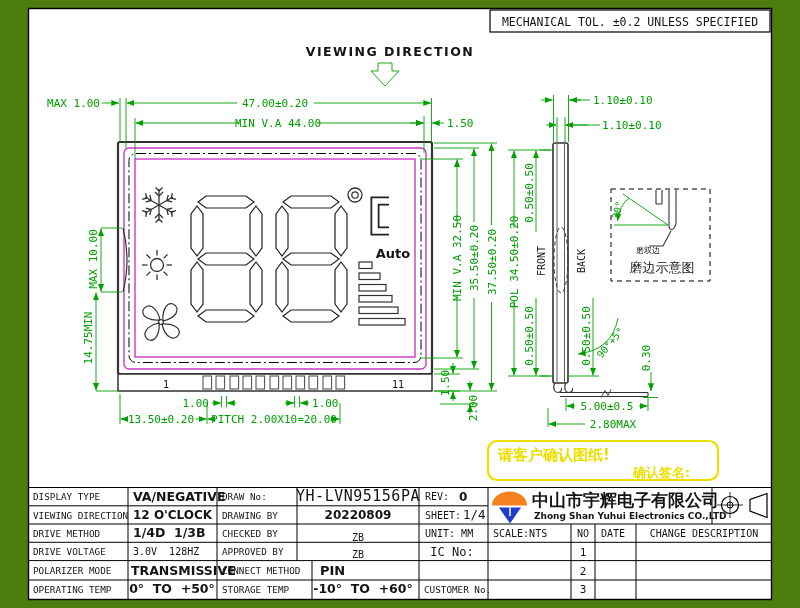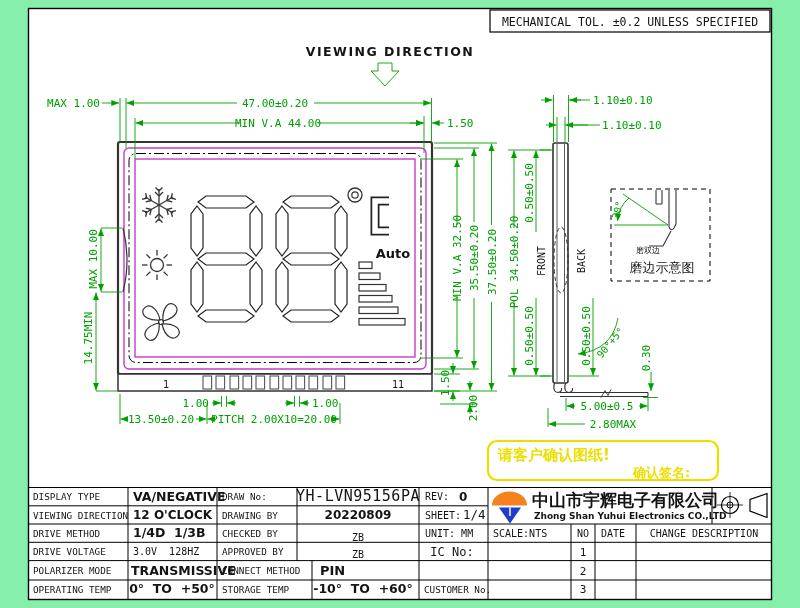--- a/index.html
+++ b/index.html
@@ -1,16 +1,16 @@
 <!DOCTYPE html>
 <html><head>
 <meta charset="utf-8">
 <style>
   html,body{margin:0;padding:0;background:#fff;}
-  #sheet{position:relative;width:800px;height:608px;background:#86efac;overflow:hidden;}
+  #sheet{position:relative;width:800px;height:608px;background:#4d7c0f;overflow:hidden;}
   svg{position:absolute;left:0;top:0;}
   svg text{font-family:"DejaVu Sans Mono","Liberation Mono",monospace;fill:#141414;}
   .dim{fill:#00a000;font-size:11px;}
   .dims{fill:#00a000;font-size:10px;}
   .g{stroke:#00a000;stroke-width:0.9;fill:none;}
   .k{stroke:#333;fill:none;}
   .grid{stroke:#000;stroke-width:1;fill:none;}
   .seg{fill:#fff;stroke:#222;stroke-width:1.2;}
   .pin{stroke:#555;fill:#fff;stroke-width:1.1;}
   .tlbl{font-size:9.3px;}

